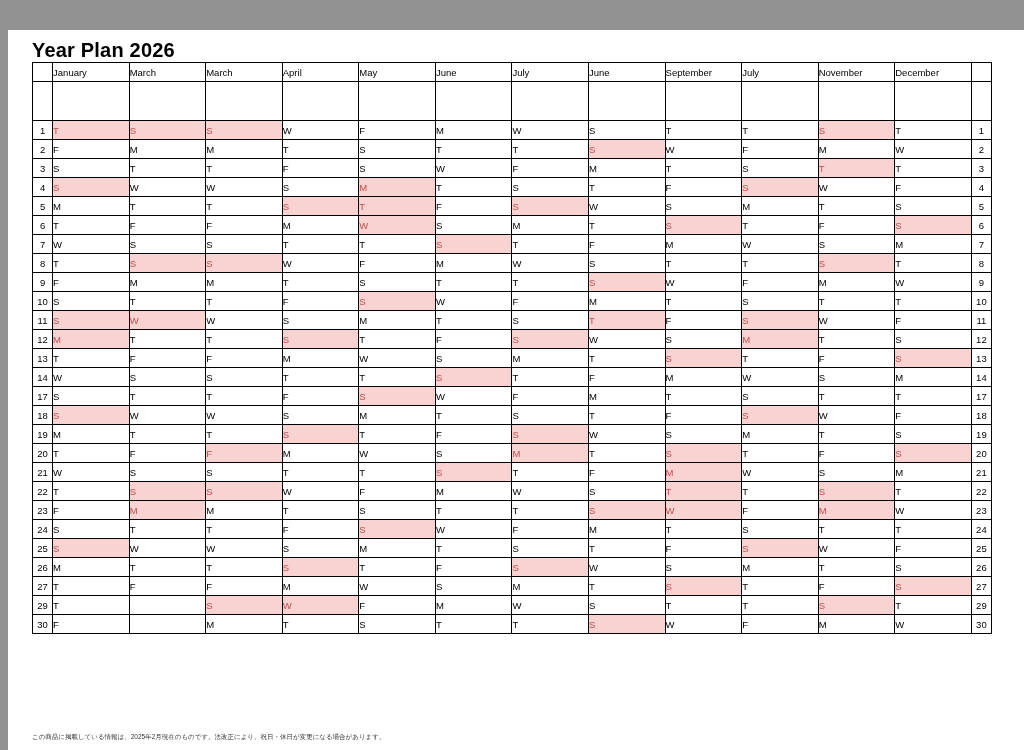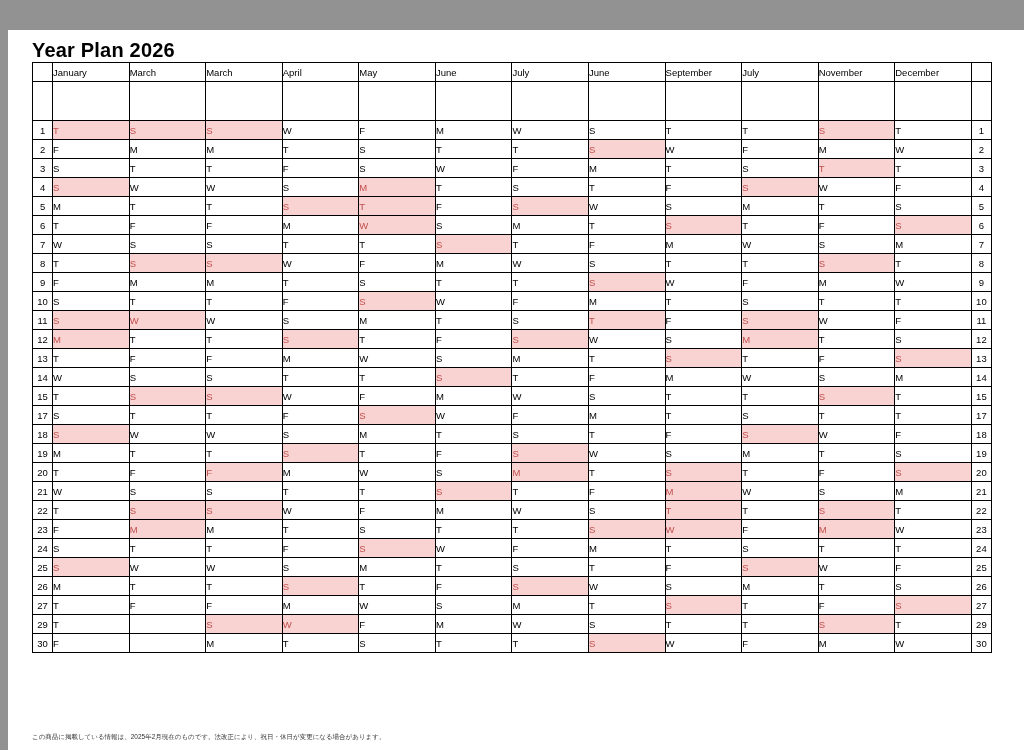--- a/index.html
+++ b/index.html
@@ -379,36 +379,20 @@
           <td class="day hl">S</td>
           <td class="day">T</td>
           <td class="day">F</td>
           <td class="day">M</td>
           <td class="day">W</td>
           <td class="day">S</td>
           <td class="day">M</td>
           <td class="num">14</td>
         </tr>
         <tr>
-          <td class="num">15</td>
-          <td class="day">T</td>
-          <td class="day hl">S</td>
-          <td class="day hl">S</td>
-          <td class="day">W</td>
-          <td class="day">F</td>
-          <td class="day">M</td>
-          <td class="day">W</td>
-          <td class="day">S</td>
-          <td class="day">T</td>
-          <td class="day">T</td>
-          <td class="day hl">S</td>
-          <td class="day">T</td>
-          <td class="num">15</td>
-        </tr>
-        <tr>
           <td class="num">17</td>
           <td class="day">S</td>
           <td class="day">T</td>
           <td class="day">T</td>
           <td class="day">F</td>
           <td class="day hl">S</td>
           <td class="day">W</td>
           <td class="day">F</td>
           <td class="day">M</td>
           <td class="day">T</td>

